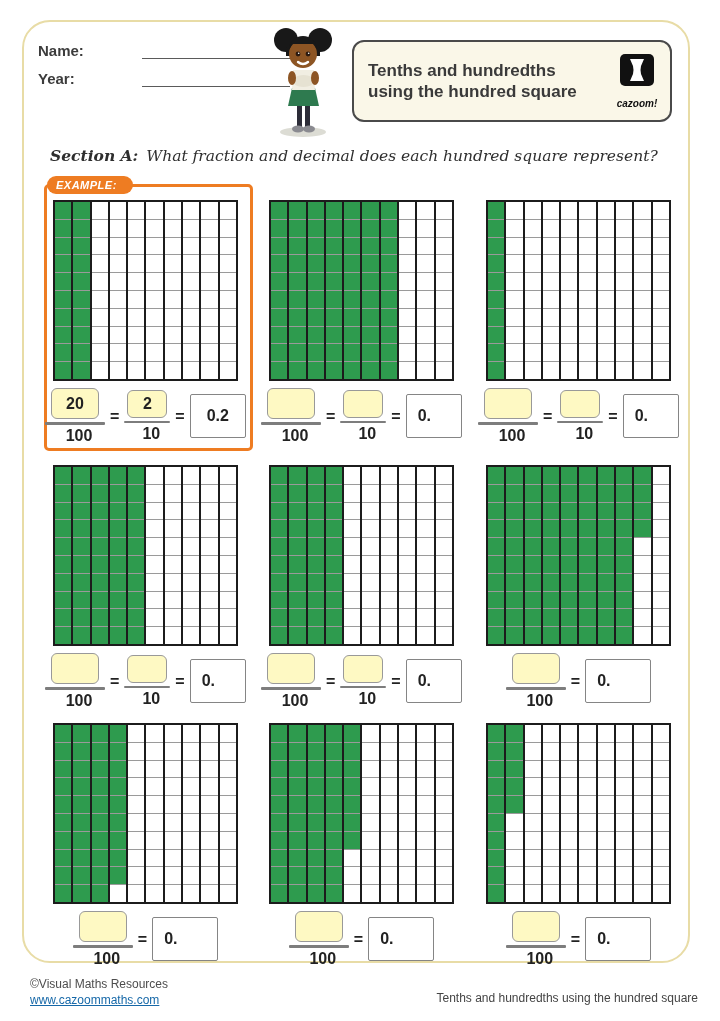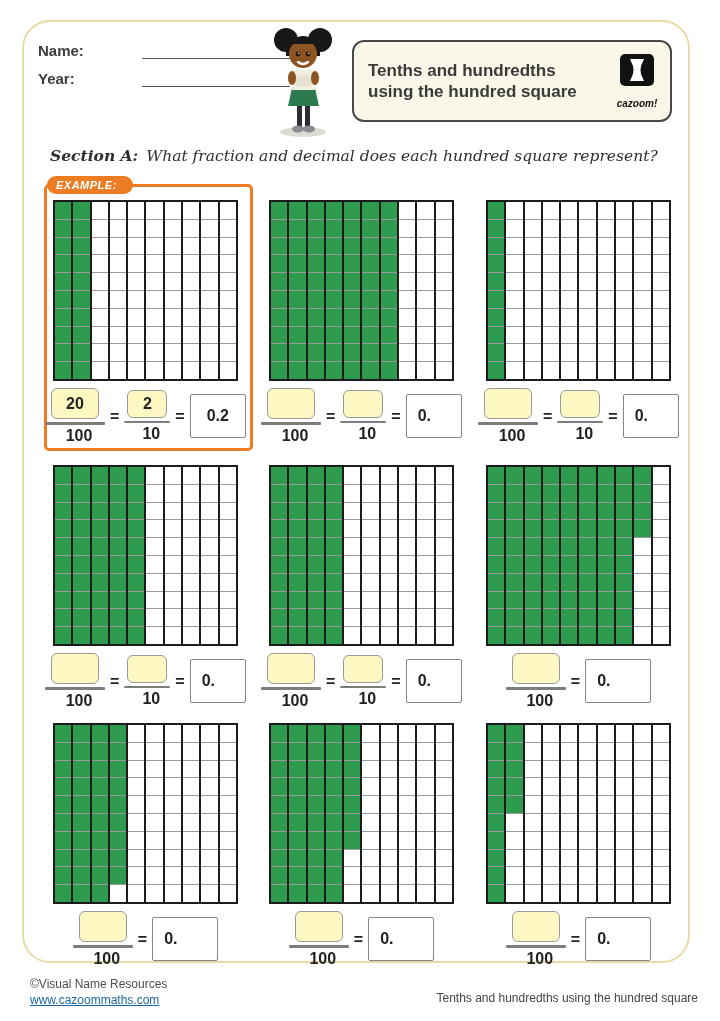--- a/index.html
+++ b/index.html
@@ -1346,17 +1346,17 @@
             <div class="frac-bar bar-100"></div>
             <div class="denom">100</div>
           </div>
           <div class="eq">=</div>
           <div class="dec-box blank wide">0.</div>
         </div>
       </div>
     </div>
 
   <div class="footer-left">
-    <div>©Visual Name Resources</div>
+    <div>©Visual Maths Resources</div>
     <div class="footer-link">www.cazoommaths.com</div>
   </div>
   <div class="footer-right">Tenths and hundredths using the hundred square</div>
 </div>
 
 </body></html>

